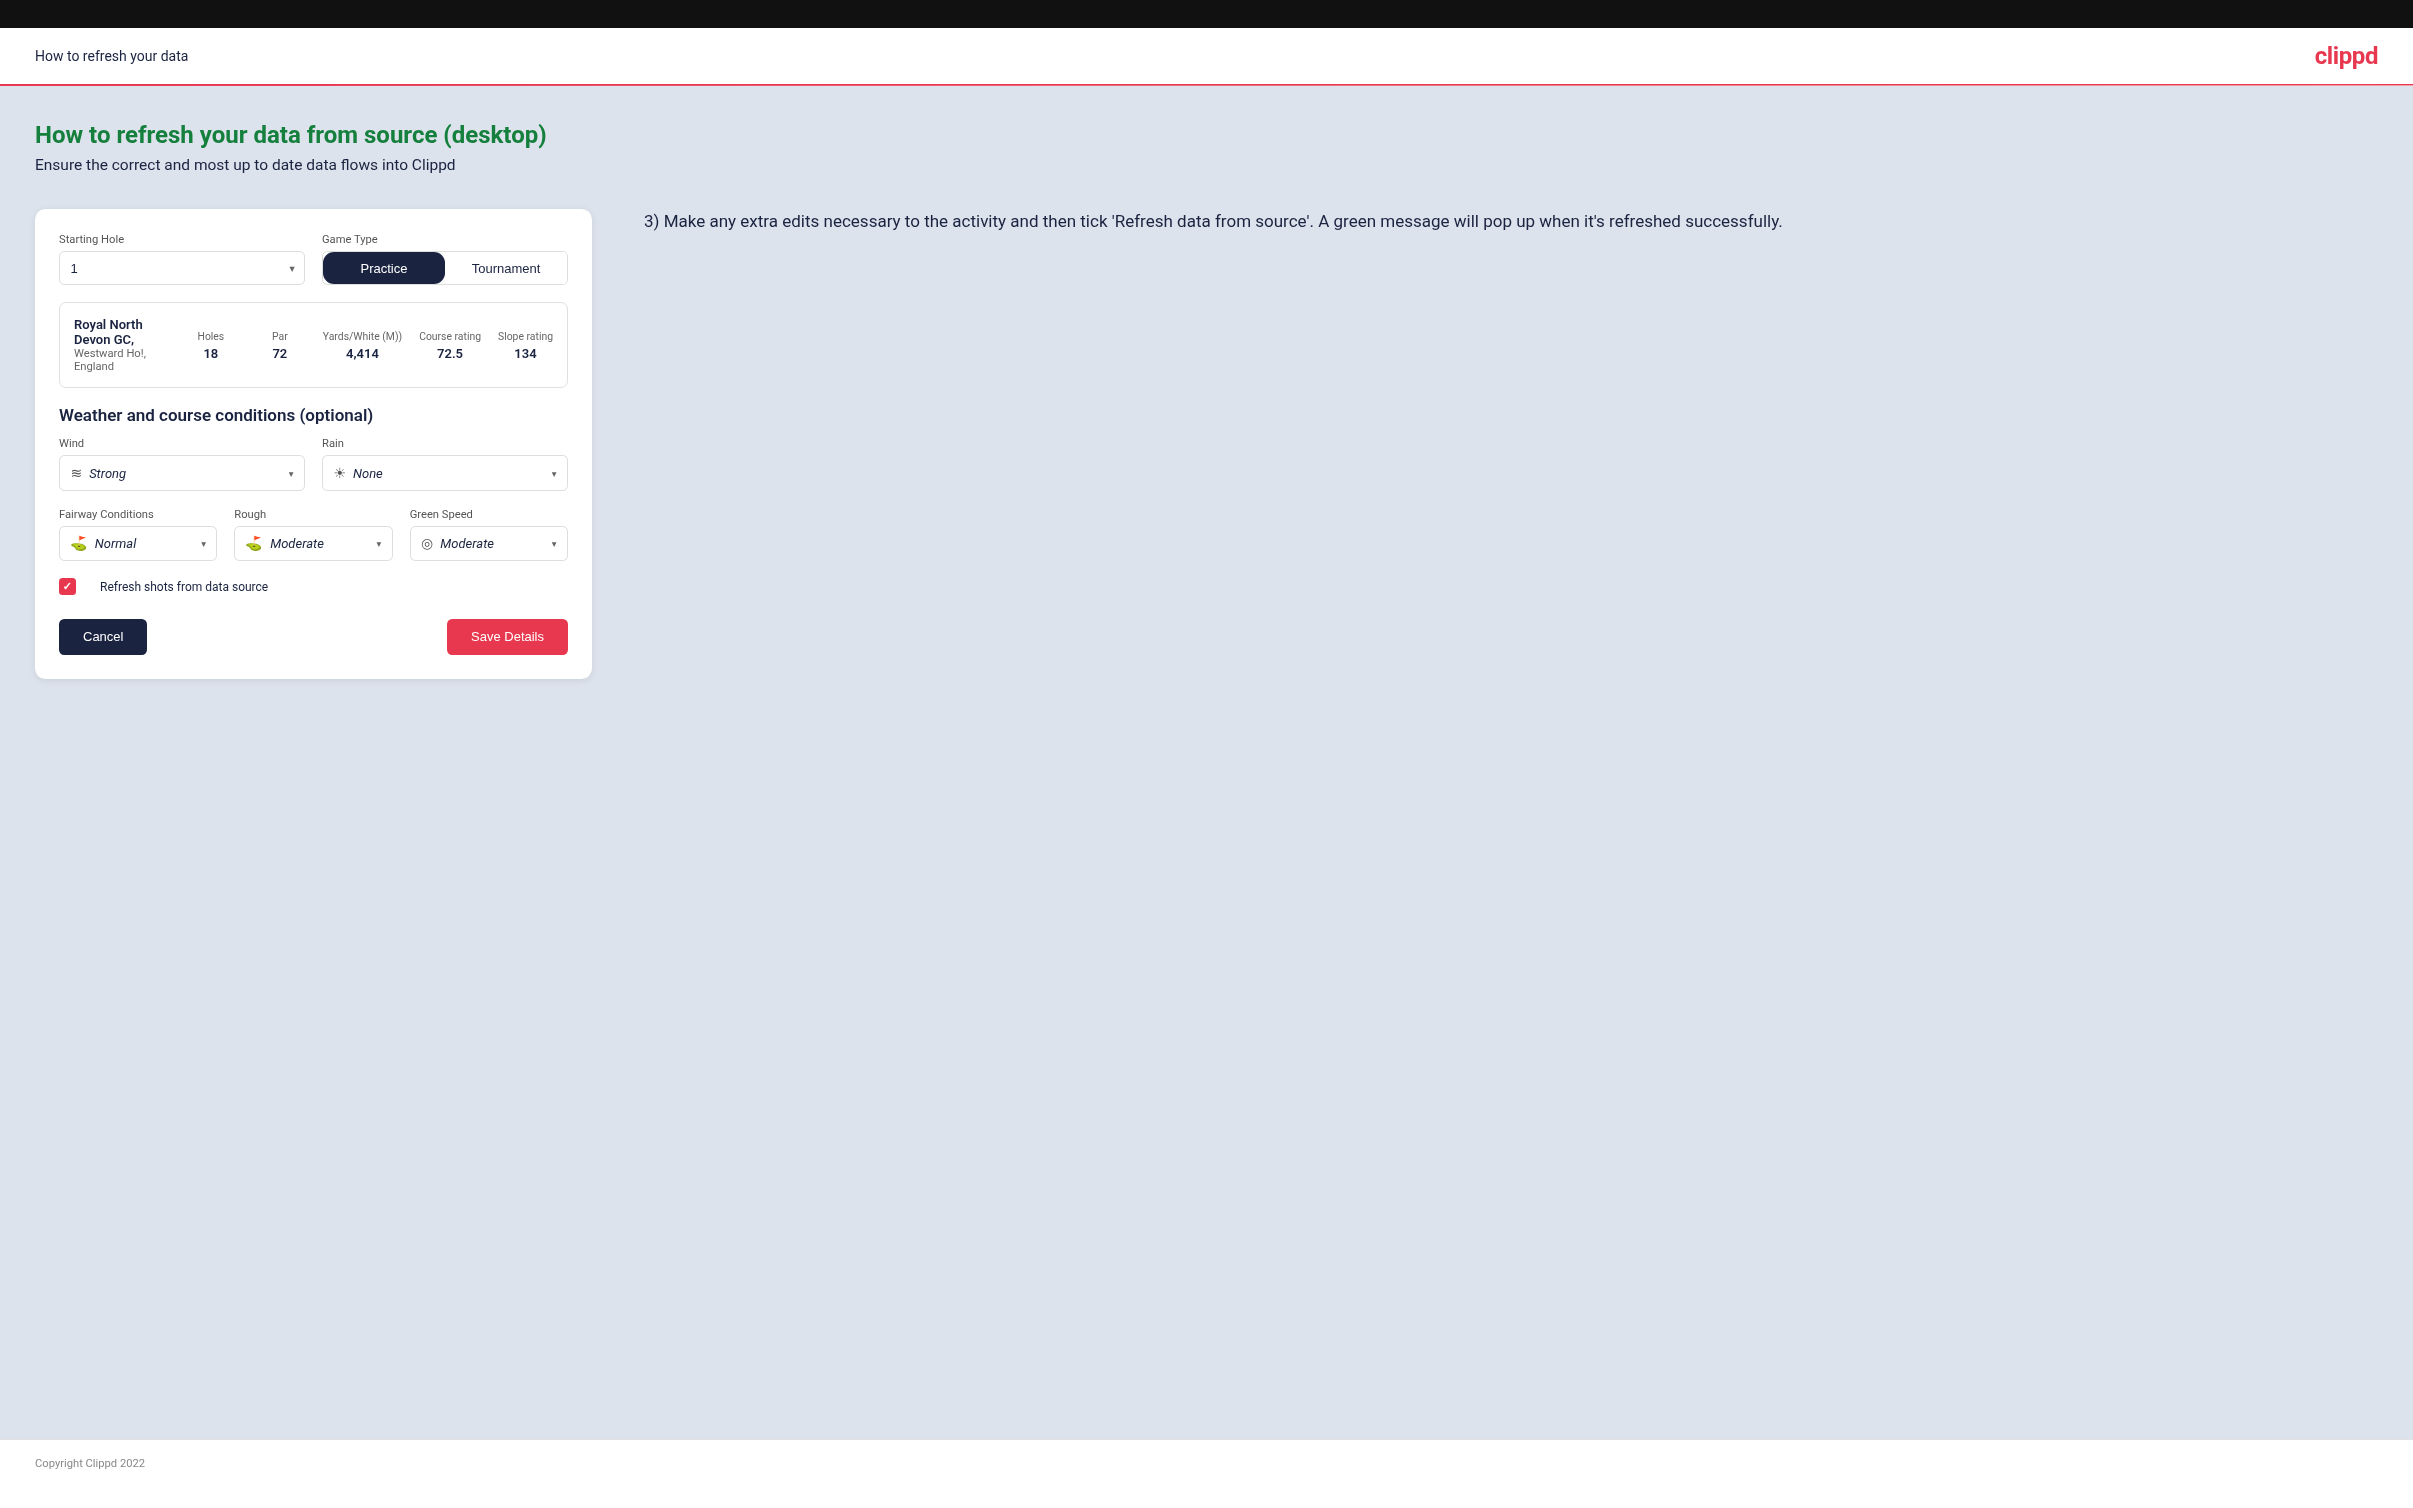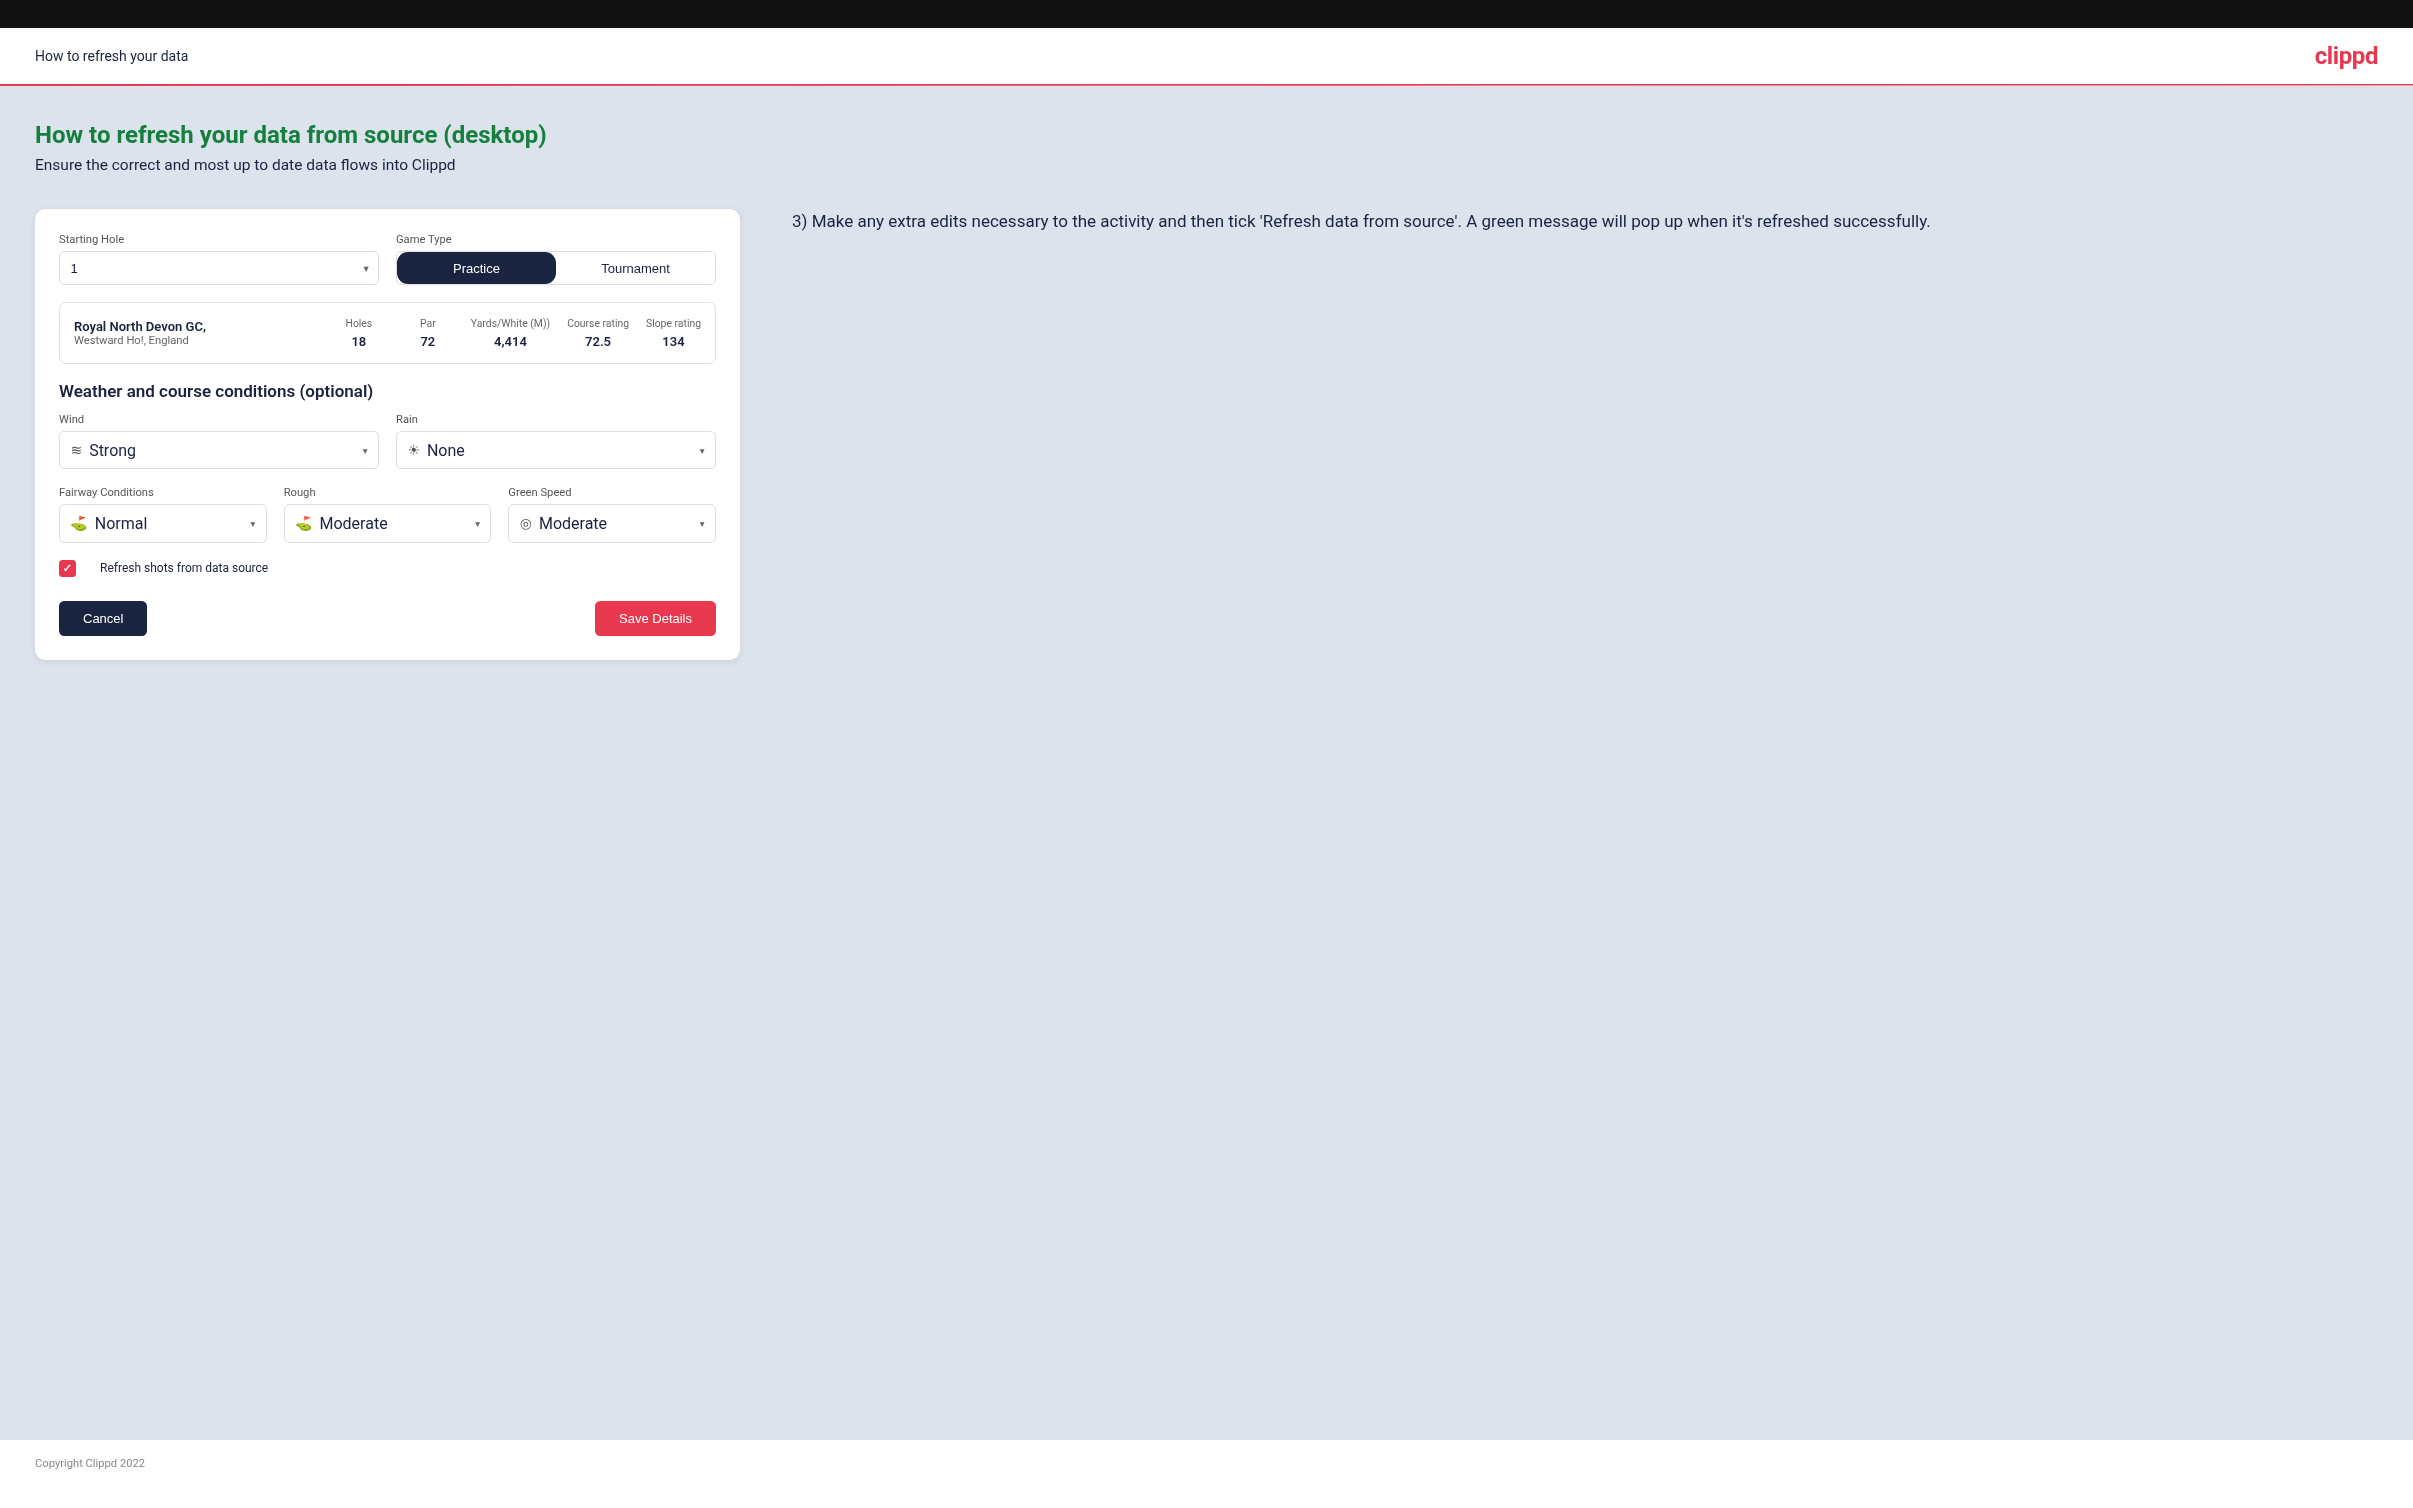--- a/index.html
+++ b/index.html
@@ -64,21 +64,21 @@
       display: flex;
       gap: 52px;
       align-items: flex-start;
     }
 
     
     .form-card {
       background: #fff;
       border-radius: 10.4px;
       padding: 24px;
-      width: 705px;
+      width: 557px;
       flex-shrink: 0;
       box-shadow: 0 1.7px 7px rgba(0,0,0,0.08);
     }
 
     
     .form-row {
       display: flex;
       gap: 17px;
       margin-bottom: 17px;
     }
@@ -215,22 +215,23 @@
       position: relative;
     }
 
     .dropdown-icon {
       font-size: 14px;
       color: #555;
     }
 
     .dropdown-text {
       flex: 1;
-      font-size: 16px;
-      color: #1a2340;
+      font-size: 13px;
+      color: #1a2340;
+      font-style: italic;
     }
 
     .dropdown-chevron {
       font-size: 9.5px;
       color: #666;
     }
 
     
     .checkbox-row {
       display: flex;

